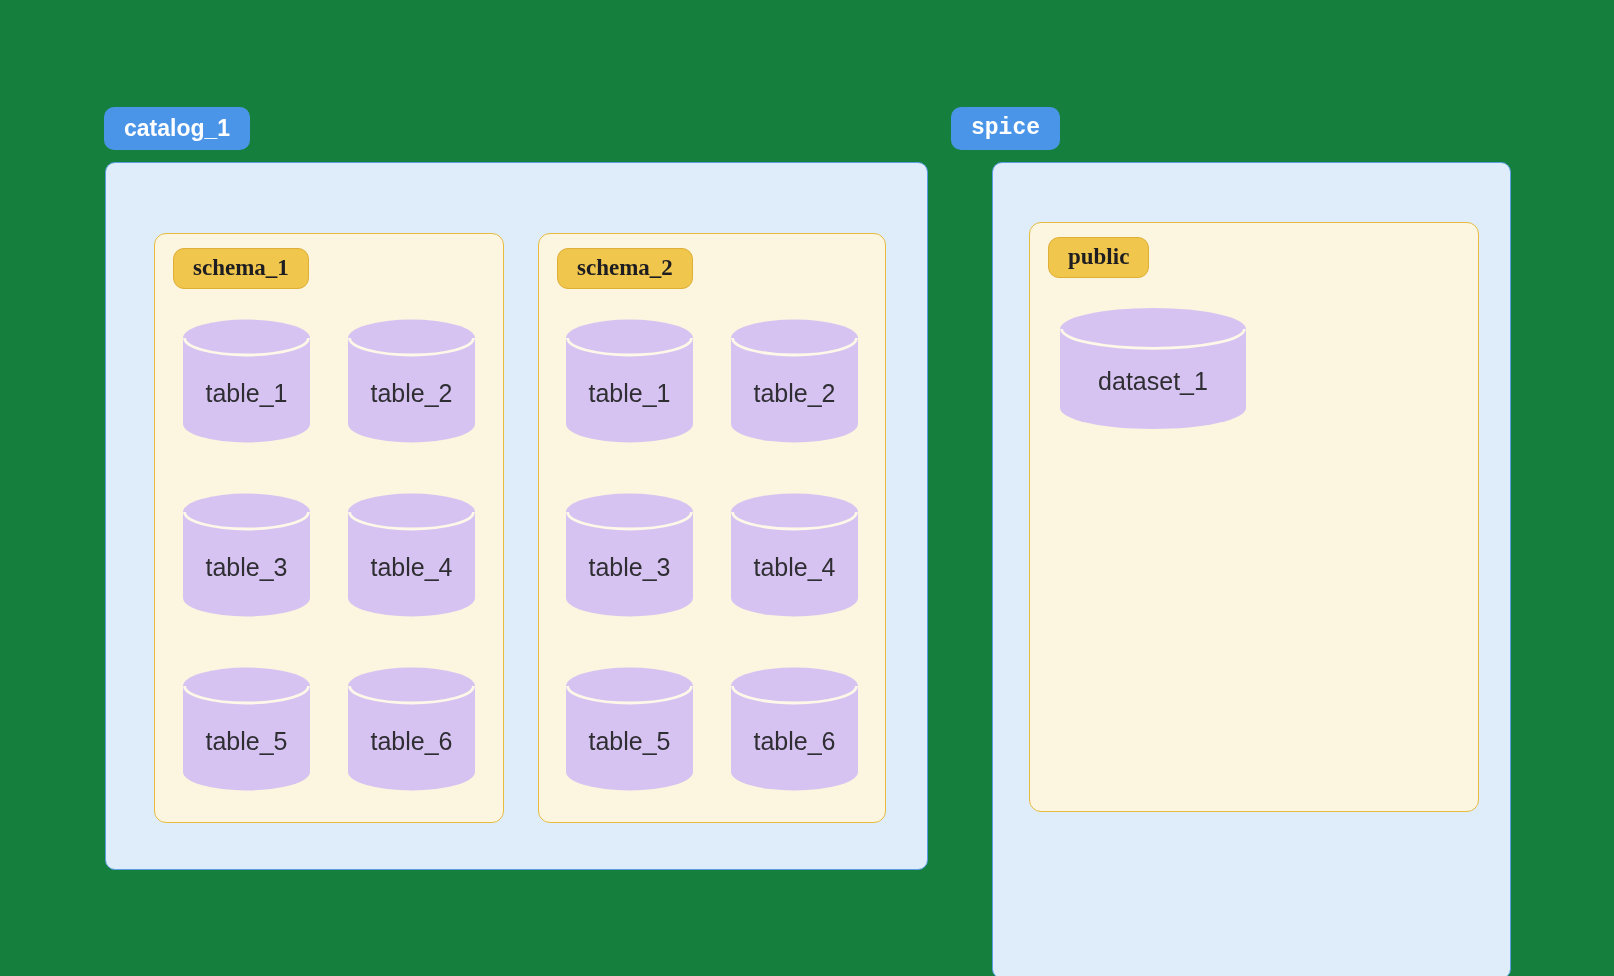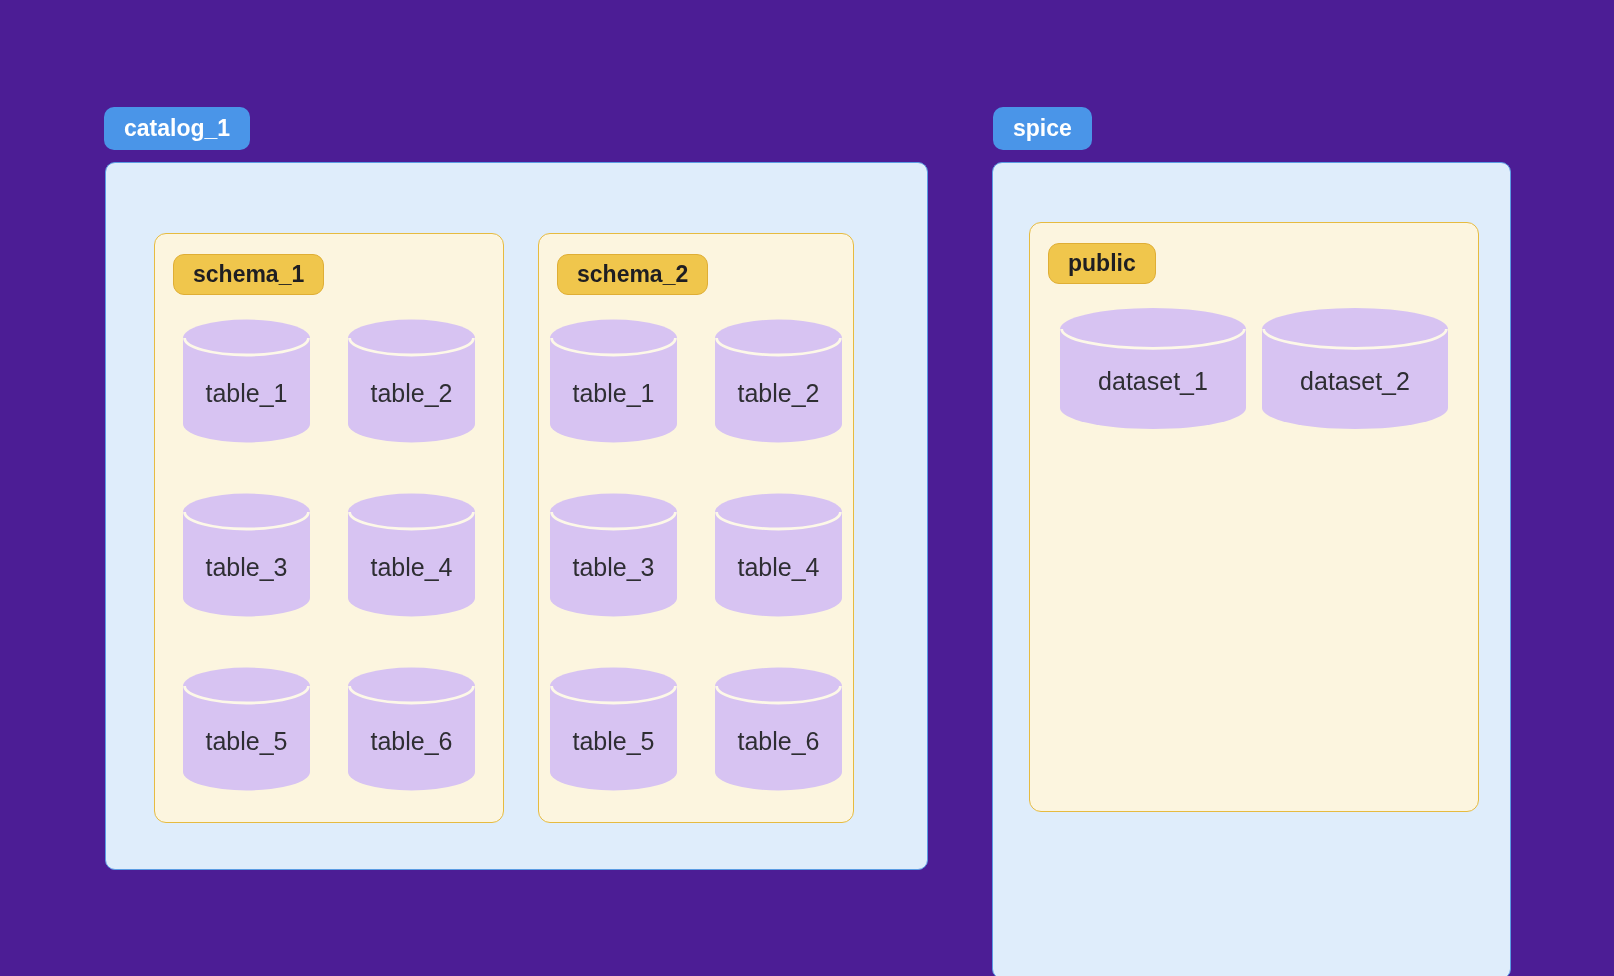--- a/index.html
+++ b/index.html
@@ -1,19 +1,19 @@
 <!DOCTYPE html>
 <html><head>
 <meta charset="utf-8">
 <style>
   html,body{margin:0;padding:0;background:#ffffff;}
   .canvas{
     position:relative;
     width:1614px;height:976px;
-    background:#4c1d95;
+    background:#15803d;
     font-family:"Liberation Sans", sans-serif;
     overflow:hidden;
   }
   *{box-sizing:border-box;}
 
   
   .badge{
     position:absolute;
     height:43px;line-height:43px;
     padding:0 20px;
@@ -40,27 +40,27 @@
   .box-gold{
     position:absolute;
     background:#FCF5DF;
     border:1.5px solid #E6BB40;
     border-radius:12px;
   }
 
   #catalog1-badge{left:104px;top:107px;}
   #catalog1-box{left:105px;top:162px;width:823px;height:708px;}
   #schema1-box{left:48px;top:70px;width:350px;height:590px;}
-  #schema2-box{left:432px;top:70px;width:316px;height:590px;}
-
-  #spice-badge{left:993px;top:107px;}
+  #schema2-box{left:432px;top:70px;width:348px;height:590px;}
+
+  #spice-badge{left:951px;top:107px;font-family:Liberation Mono, monospace;}
   #spice-box{left:992px;top:162px;width:519px;height:817px;}
   #public-box{left:36px;top:59px;width:450px;height:590px;}
 
-  .box-gold .badge.gold{left:18px;top:20px;}
+  .box-gold .badge.gold{left:18px;top:14px;font-family:Liberation Serif, serif;}
 
   
   .cyl-grid{
     position:absolute;left:0;right:0;top:85px;
     display:grid;justify-content:center;
   }
   .tables-grid{grid-template-columns:repeat(2,127px);column-gap:38px;row-gap:50px;}
   .datasets-grid{top:84px;grid-template-columns:repeat(2,186px);column-gap:36px;row-gap:53px;gap:16px;}
 
   
@@ -192,24 +192,17 @@
       <div class="badge gold">public</div>
 
       <div class="cyl-grid datasets-grid">
         <div class="cyl dataset">
           <svg viewBox="0 0 186 123" aria-hidden="true">
             <path d="M0,22 v79 a93,21 0 0 0 186,0 v-79 a93,21 0 0 0 -186,0 z" fill="#D7C3F2"></path>
             <path d="M1.6,22 a91.4,19.4 0 0 0 182.8,0" fill="none" stroke="#FDF8E8" stroke-width="2.8"></path>
           </svg>
           <div class="cyl-label">dataset_1</div>
         </div>
-        <div class="cyl dataset">
-          <svg viewBox="0 0 186 123" aria-hidden="true">
-            <path d="M0,22 v79 a93,21 0 0 0 186,0 v-79 a93,21 0 0 0 -186,0 z" fill="#D7C3F2"></path>
-            <path d="M1.6,22 a91.4,19.4 0 0 0 182.8,0" fill="none" stroke="#FDF8E8" stroke-width="2.8"></path>
-          </svg>
-          <div class="cyl-label">dataset_2</div>
-        </div>
       </div>
     </div>
   </div>
 
 </div>
 
 </body></html>

